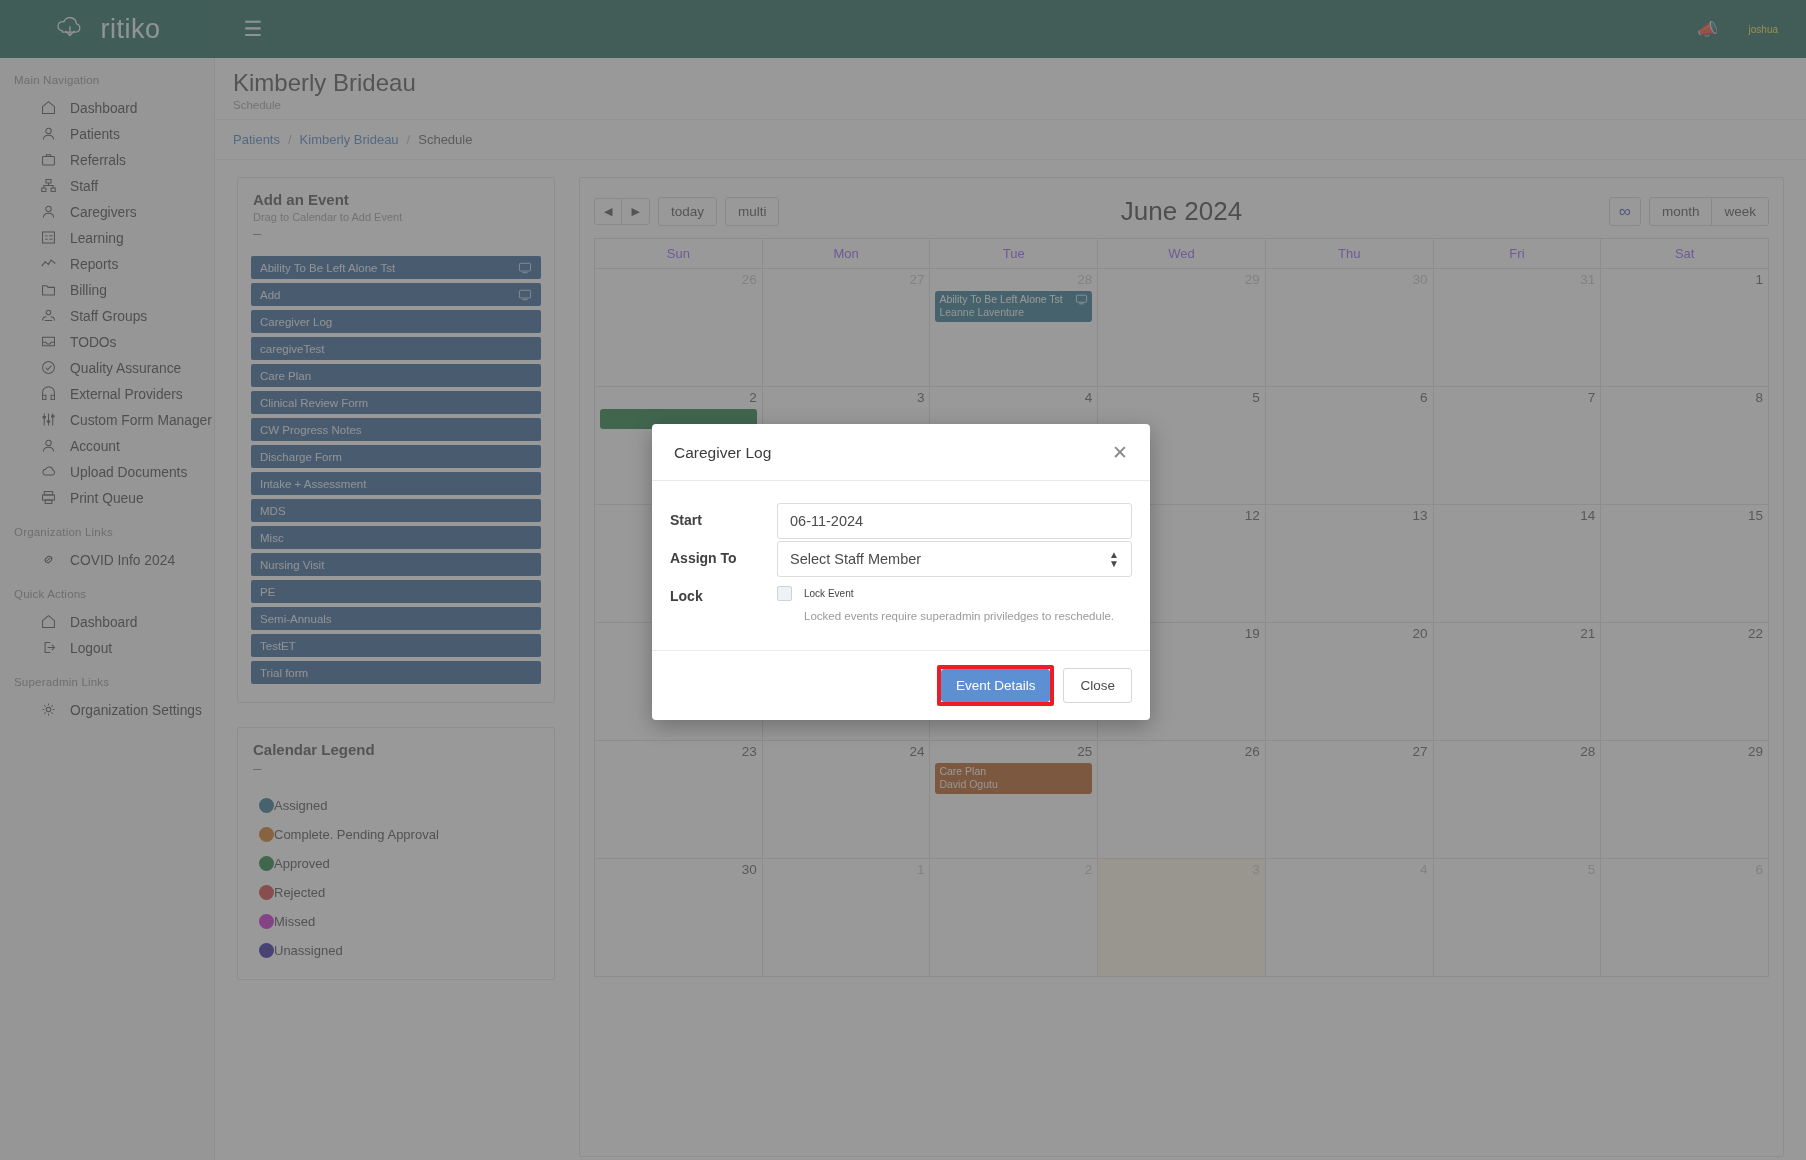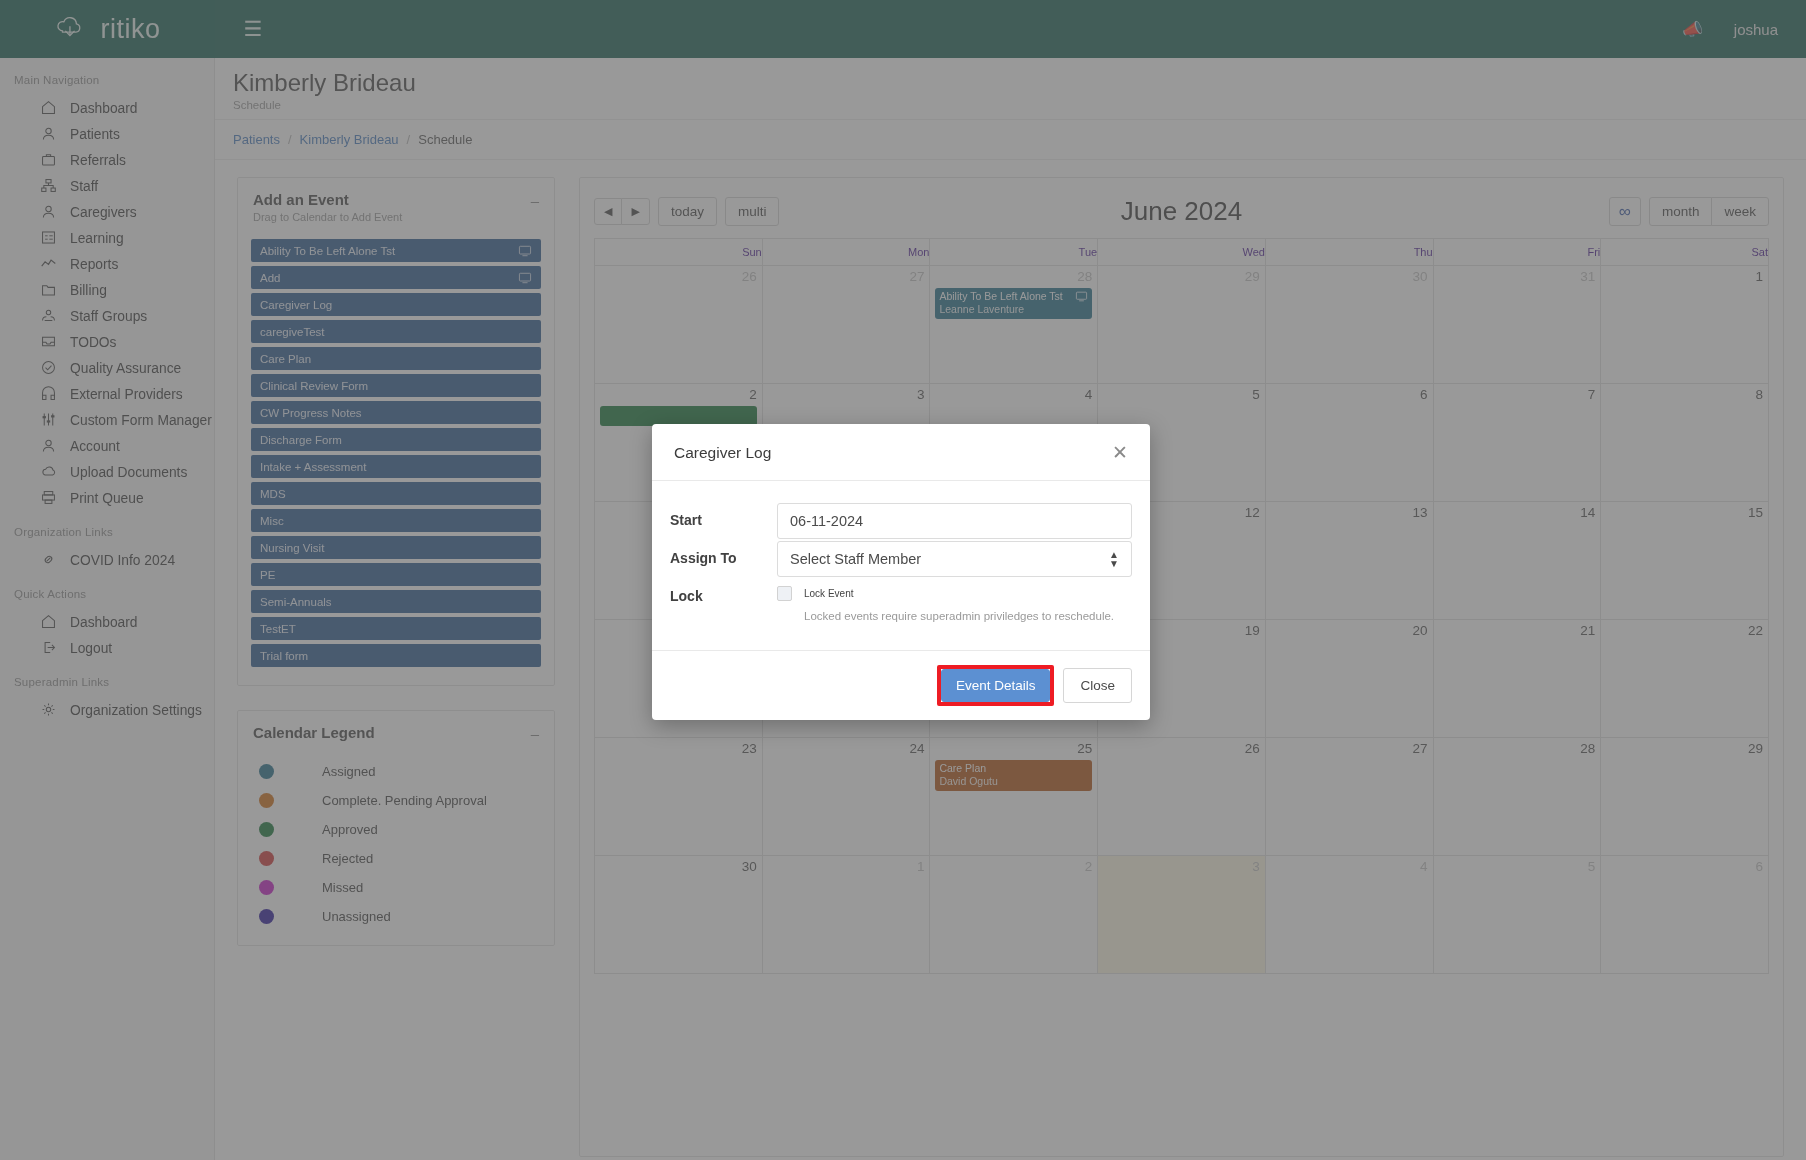--- a/index.html
+++ b/index.html
@@ -38,21 +38,21 @@
   #hamburger {
     margin-left: 22px; width: 32px; height: 32px;
     display: flex; align-items: center; justify-content: center;
     color: #dfeeea; font-size: 21px; cursor: pointer;
   }
   #nav-right {
     margin-left: auto; display: flex; align-items: center; gap: 30px;
     padding-right: 28px;
   }
   #nav-right .nav-ico { color: #cfe4df; font-size: 17px; }
-  #nav-user { color: #e5e5e5; font-size: 15px; text-align: center; }
+  #nav-user { color: #fde047; font-size: 10px; text-align: center; }
 
   
   #sidebar {
     position: absolute; top: 58px; left: 0; width: 215px; height: 1102px;
     background: #f7f7f7; border-right: 1px solid #e2e2e2;
     overflow: hidden; z-index: 5;
   }
   .sb-heading {
     font-size: 11.5px; color: #8e8e8e; padding: 16px 0 8px 14px;
     letter-spacing: .2px;
@@ -86,39 +86,40 @@
 
   
   #left-col { width: 318px; flex: 0 0 318px; }
   .panel {
     border: 1px solid #e3e3e3; background: #fff; border-radius: 2px;
     margin-bottom: 24px;
   }
   .panel-head {
     display: flex; align-items: flex-start; justify-content: space-between;
     padding: 13px 15px 10px 15px;
+    flex-direction: column;
   }
   .panel-title { font-size: 15px; font-weight: bold; color: #4a4a4a; }
   .panel-sub { font-size: 11px; color: #9a9a9a; margin-top: 3px; }
   .panel-collapse { font-size: 15px; color: #8c8c8c; cursor: pointer; line-height: 1; padding-top:2px; }
   .panel-body { padding: 6px 13px 14px 13px; }
 
   .evt-chip {
     background: #2f5c92; color: #e7eef6;
     font-size: 11.5px; padding: 5.5px 9px; margin-bottom: 4px;
     border-radius: 2px; cursor: grab;
     display: flex; align-items: center; justify-content: space-between;
   }
   .evt-chip .mon { width: 14px; height: 12px; flex: 0 0 14px; }
 
   .legend-row {
     display: flex; align-items: center; padding: 7px 0 7px 8px;
   }
   .legend-dot { width: 15px; height: 15px; border-radius: 50%; flex: 0 0 15px; }
-  .legend-label { font-size: 13px; color: #444; margin-left: 48px; }
+  .legend-label { font-size: 13px; color: #444; }
 
   
   #cal-wrap {
     flex: 1 1 auto; border: 1px solid #e3e3e3; background: #fff;
     border-radius: 2px; padding: 12px 14px 14px 14px; height: 980px;
   }
   #cal-toolbar { display: flex; align-items: center; height: 42px; position: relative; }
   .btn {
     border: 1px solid #d6d6d6; background: #fff; color: #4a4a4a;
     font-size: 13.5px; padding: 6px 12px; cursor: pointer; border-radius: 3px;
@@ -133,21 +134,21 @@
     position: absolute; left: 0; right: 0; text-align: center;
     font-size: 26px; color: #3a3a3a; font-weight: 400; pointer-events: none;
   }
   #tb-left { display: flex; align-items: center; gap: 8px; }
   #tb-right { margin-left: auto; display: flex; align-items: center; gap: 8px; }
   #infinity-btn { color: #3b5ca8; font-size: 17px; line-height: 1; padding: 5px 9px; }
 
   #cal-grid { margin-top: 6px; border: 1px solid #e0e0e0; border-bottom: none; }
   .cal-head-row { display: flex; border-bottom: 1px solid #e0e0e0; }
   .cal-head-cell {
-    flex: 1 1 0; text-align: right; font-size: 11px; color: #4c1d95;
+    flex: 1 1 0; text-align: center; font-size: 13px; color: #8b5cf6;
     padding: 7px 0; border-left: 1px solid #e0e0e0;
   }
   .cal-head-cell:first-child { border-left: none; }
   .cal-week { display: flex; border-bottom: 1px solid #e0e0e0; height: 118px; }
   .cal-cell {
     flex: 1 1 0; border-left: 1px solid #e0e0e0; position: relative;
     padding: 3px 5px 0 5px; overflow: hidden;
   }
   .cal-cell:first-child { border-left: none; }
   .cal-cell.other .daynum { color: #c2c2c2; }

